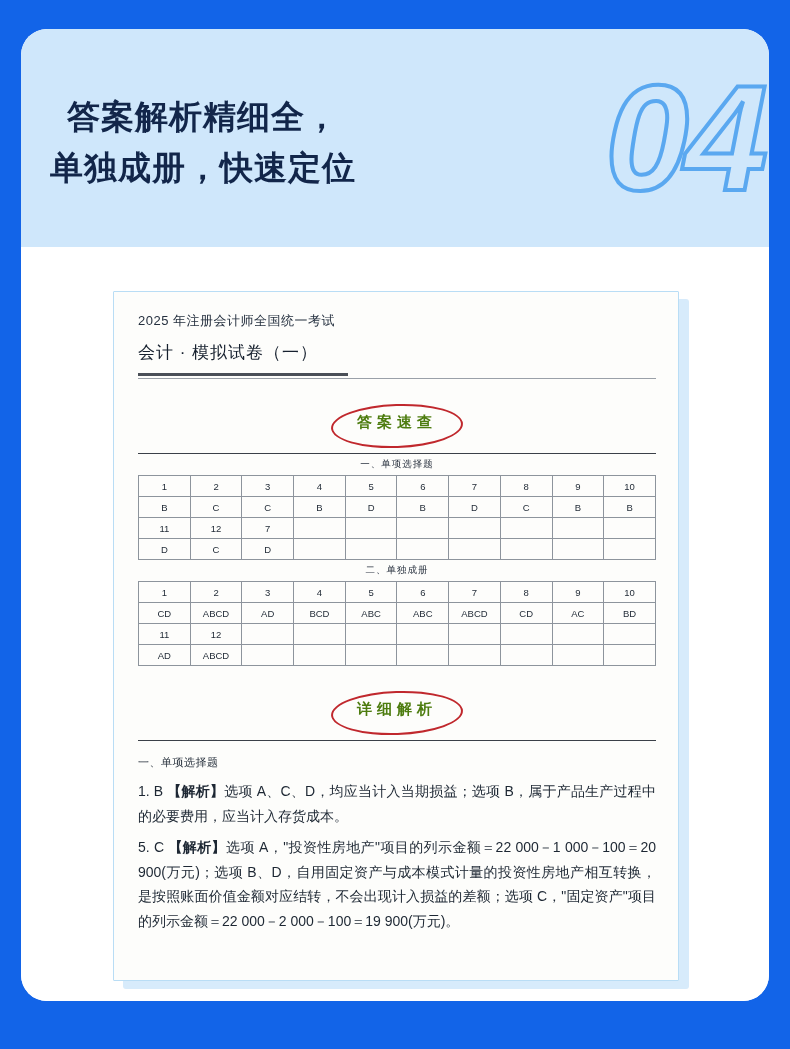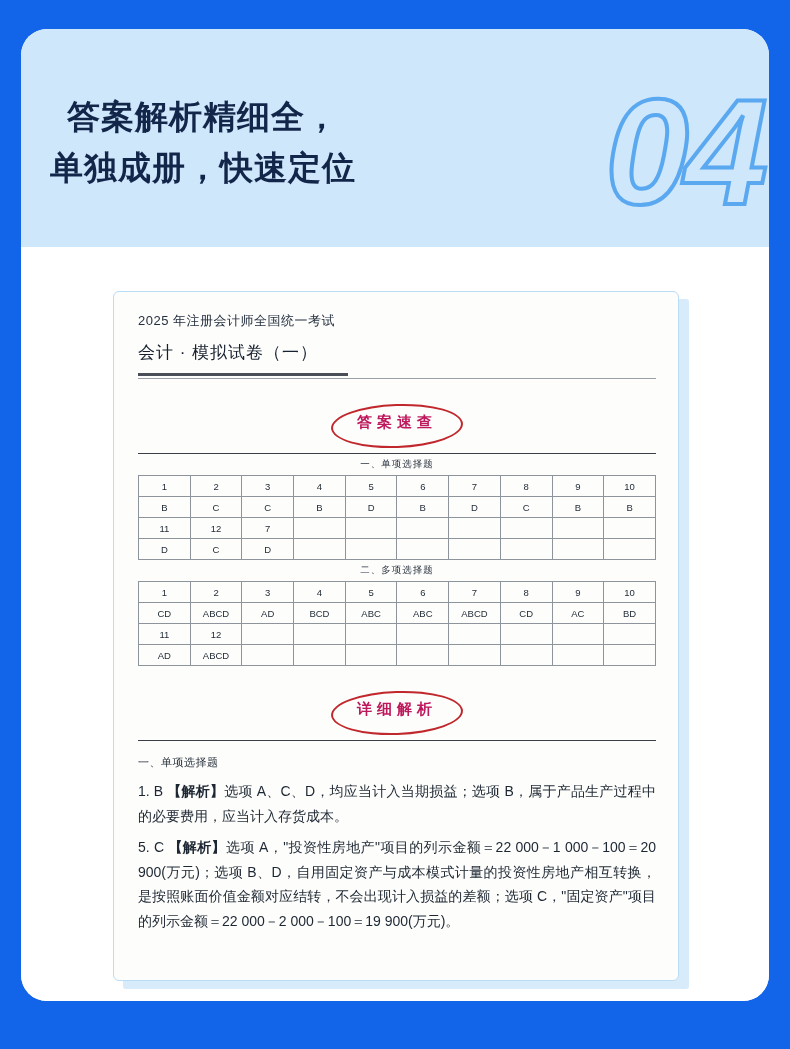--- a/index.html
+++ b/index.html
@@ -49,21 +49,21 @@
     line-height: 1.55;
     color: #12264a;
     letter-spacing: 1px;
     white-space: pre-line;
     z-index: 3;
     text-align: center;
   }
   .banner-number {
     position: absolute;
     right: 5px;
-    top: 48px;
+    top: 34px;
     font-size: 150px;
     font-weight: bold;
     font-style: italic;
     color: transparent;
     -webkit-text-stroke: 4px #5aa8f0;
     letter-spacing: -4px;
     line-height: 1;
     z-index: 1;
     user-select: none;
   }
@@ -86,21 +86,21 @@
     border-radius: 3px;
   }
   .doc {
     position: absolute;
     left: 92px;
     top: 44px;
     width: 566px;
     height: 690px;
     background: #fdfdfb;
     border: 1px solid #b9ddf5;
-    border-radius: 6px;
+    border-radius: 1px;
     overflow: hidden;
     box-sizing: border-box;
   }
   .doc-inner {
     position: absolute;
     left: 24px;
     top: 20px;
     width: 518px;
   }
   .doc-head-line1 {
@@ -141,21 +141,21 @@
     margin-top: 22px;
   }
   .sec-title {
     position: absolute;
     left: 50%;
     top: 12px;
     transform: translateX(-50%);
     font-size: 15px;
     font-weight: bold;
     letter-spacing: 5px;
-    color: #be185d;
+    color: #4d7c0f;
     padding: 0 4px;
     z-index: 2;
   }
   .ellipse {
     position: absolute;
     left: 50%;
     top: 3px;
     transform: translateX(-50%) rotate(-2deg);
     width: 128px;
     height: 40px;
@@ -288,21 +288,21 @@
                   <td class="empty"></td>
                   <td class="empty"></td>
                   <td class="empty"></td>
                   <td class="empty"></td>
                   <td class="empty"></td>
                   <td class="empty"></td>
                 </tr>
           </tbody>
             </table>
 
-          <div class="group-label">二、多项选择题</div>
+          <div class="group-label">二、单独成册</div>
 
           <table class="ans">
             <tbody>
                 <tr id="g2ra">
                   <td>1</td>
                   <td>2</td>
                   <td>3</td>
                   <td>4</td>
                   <td>5</td>
                   <td>6</td>

